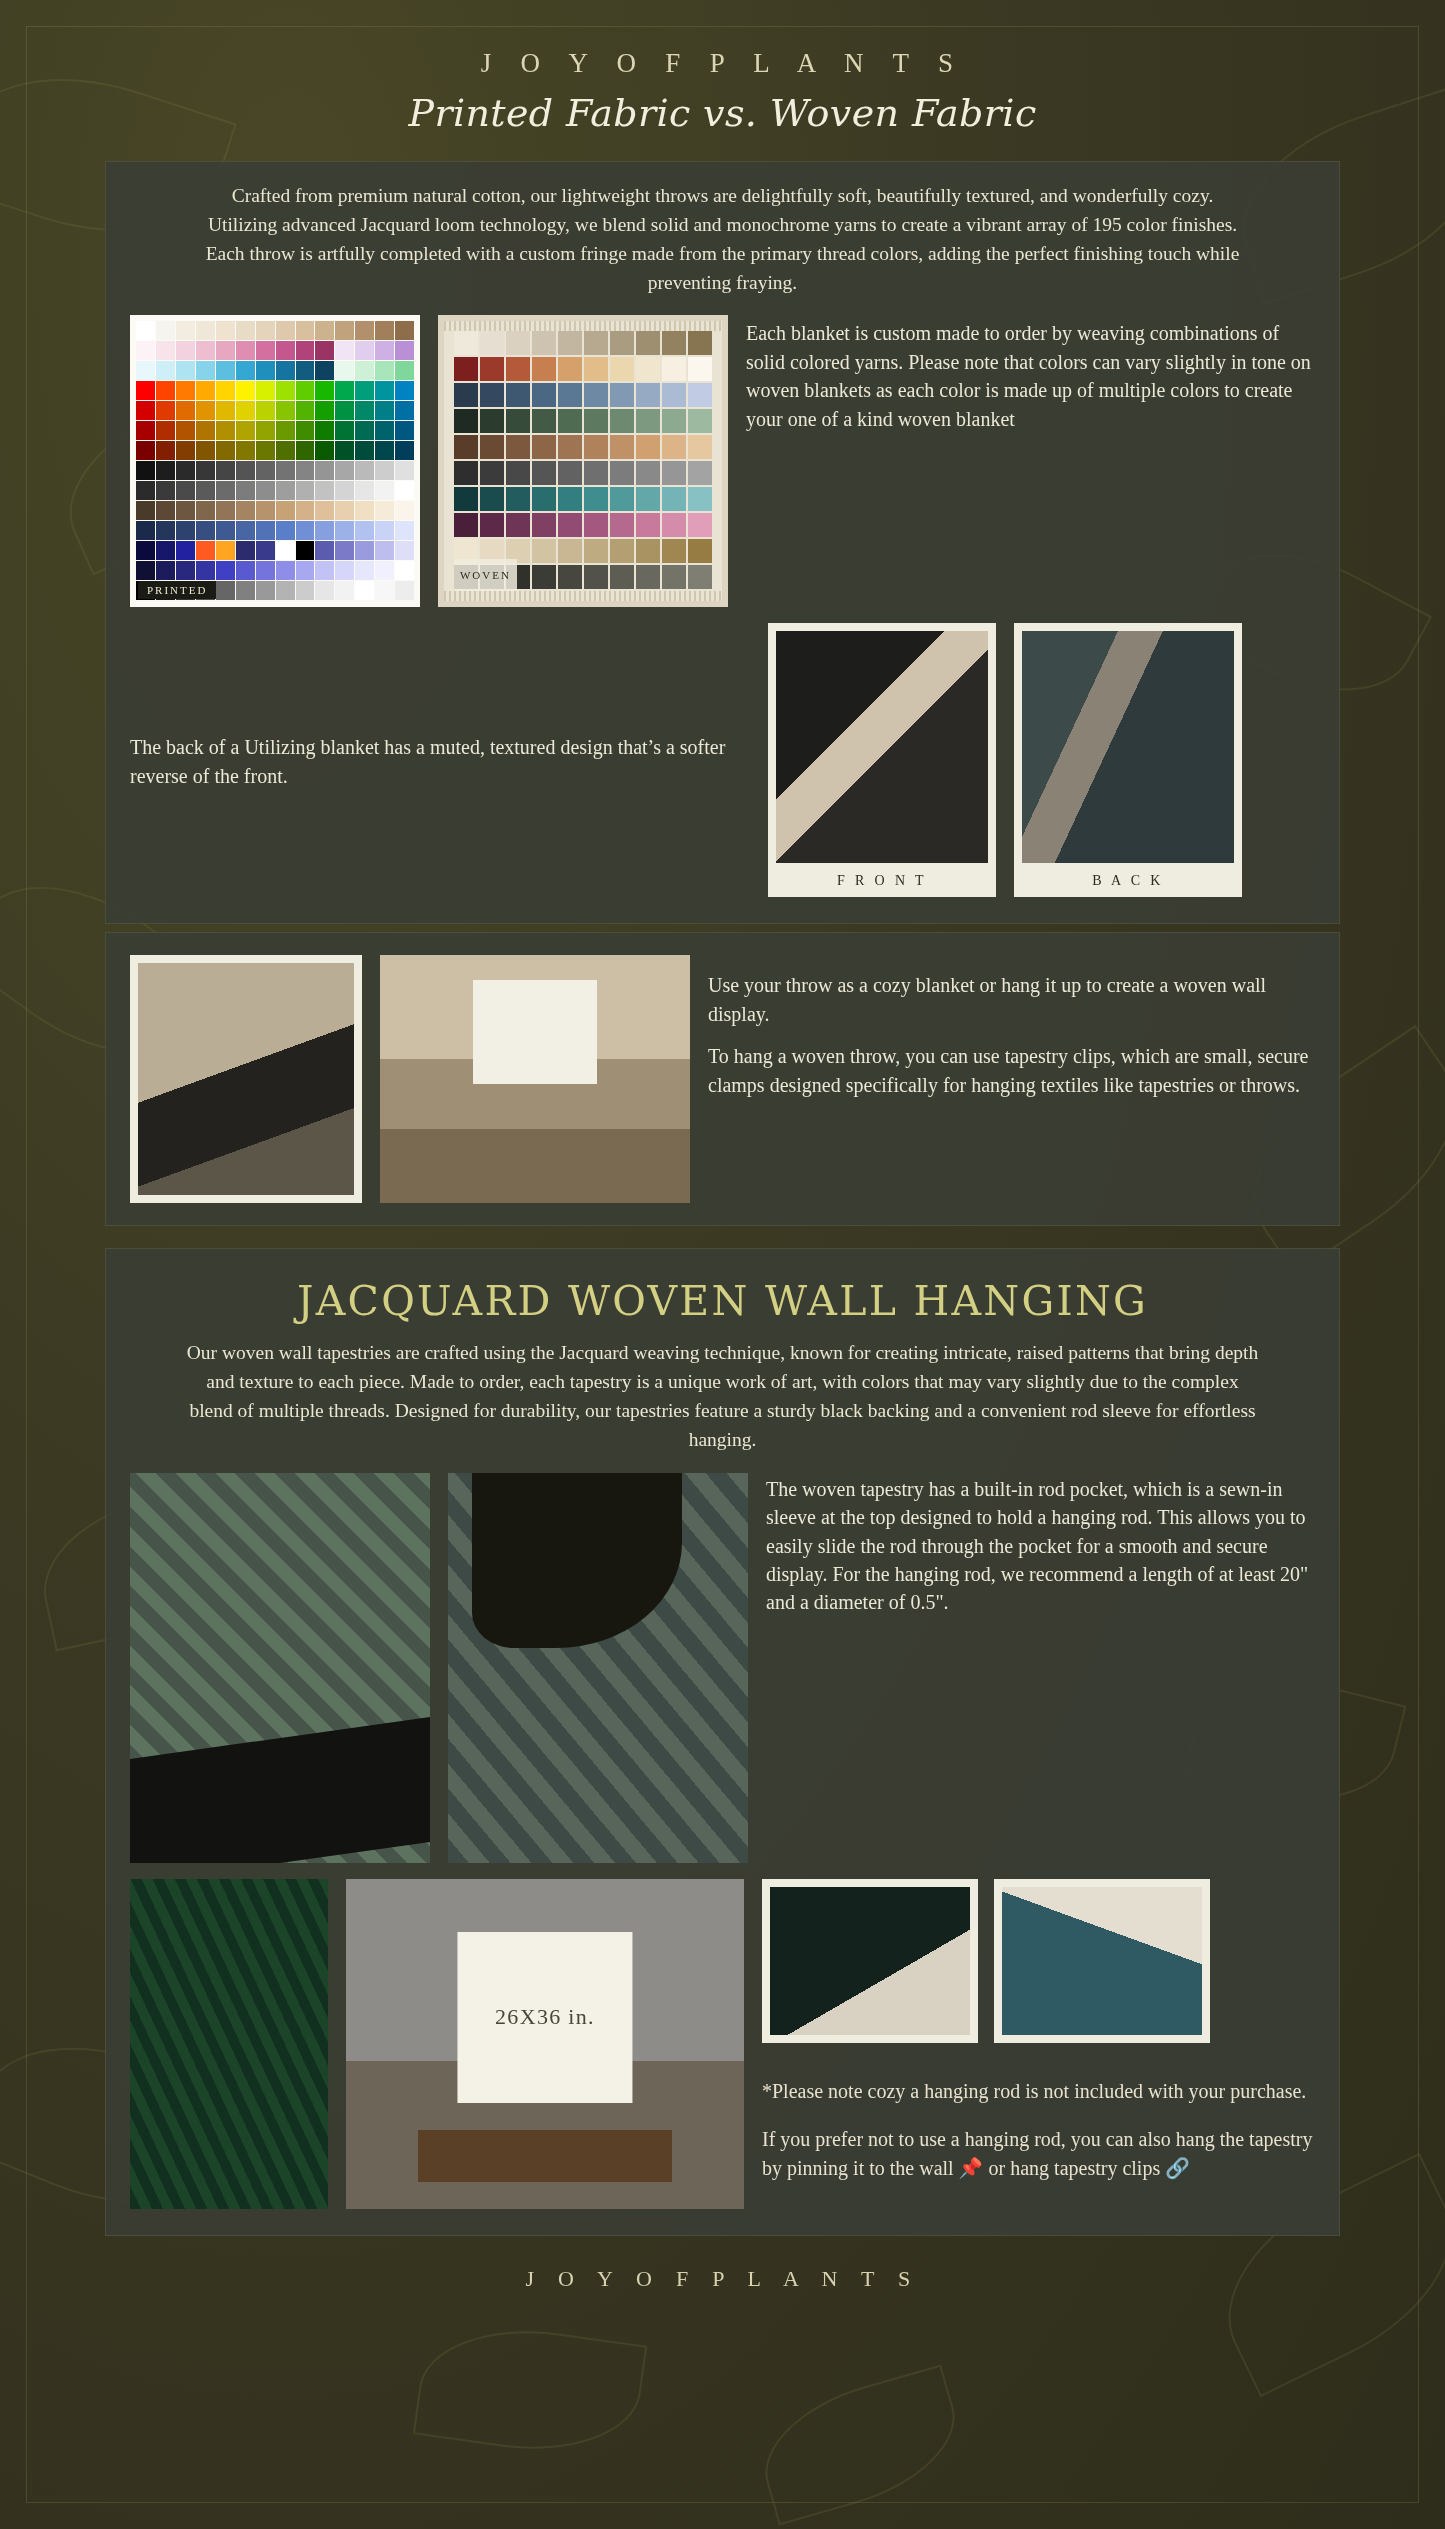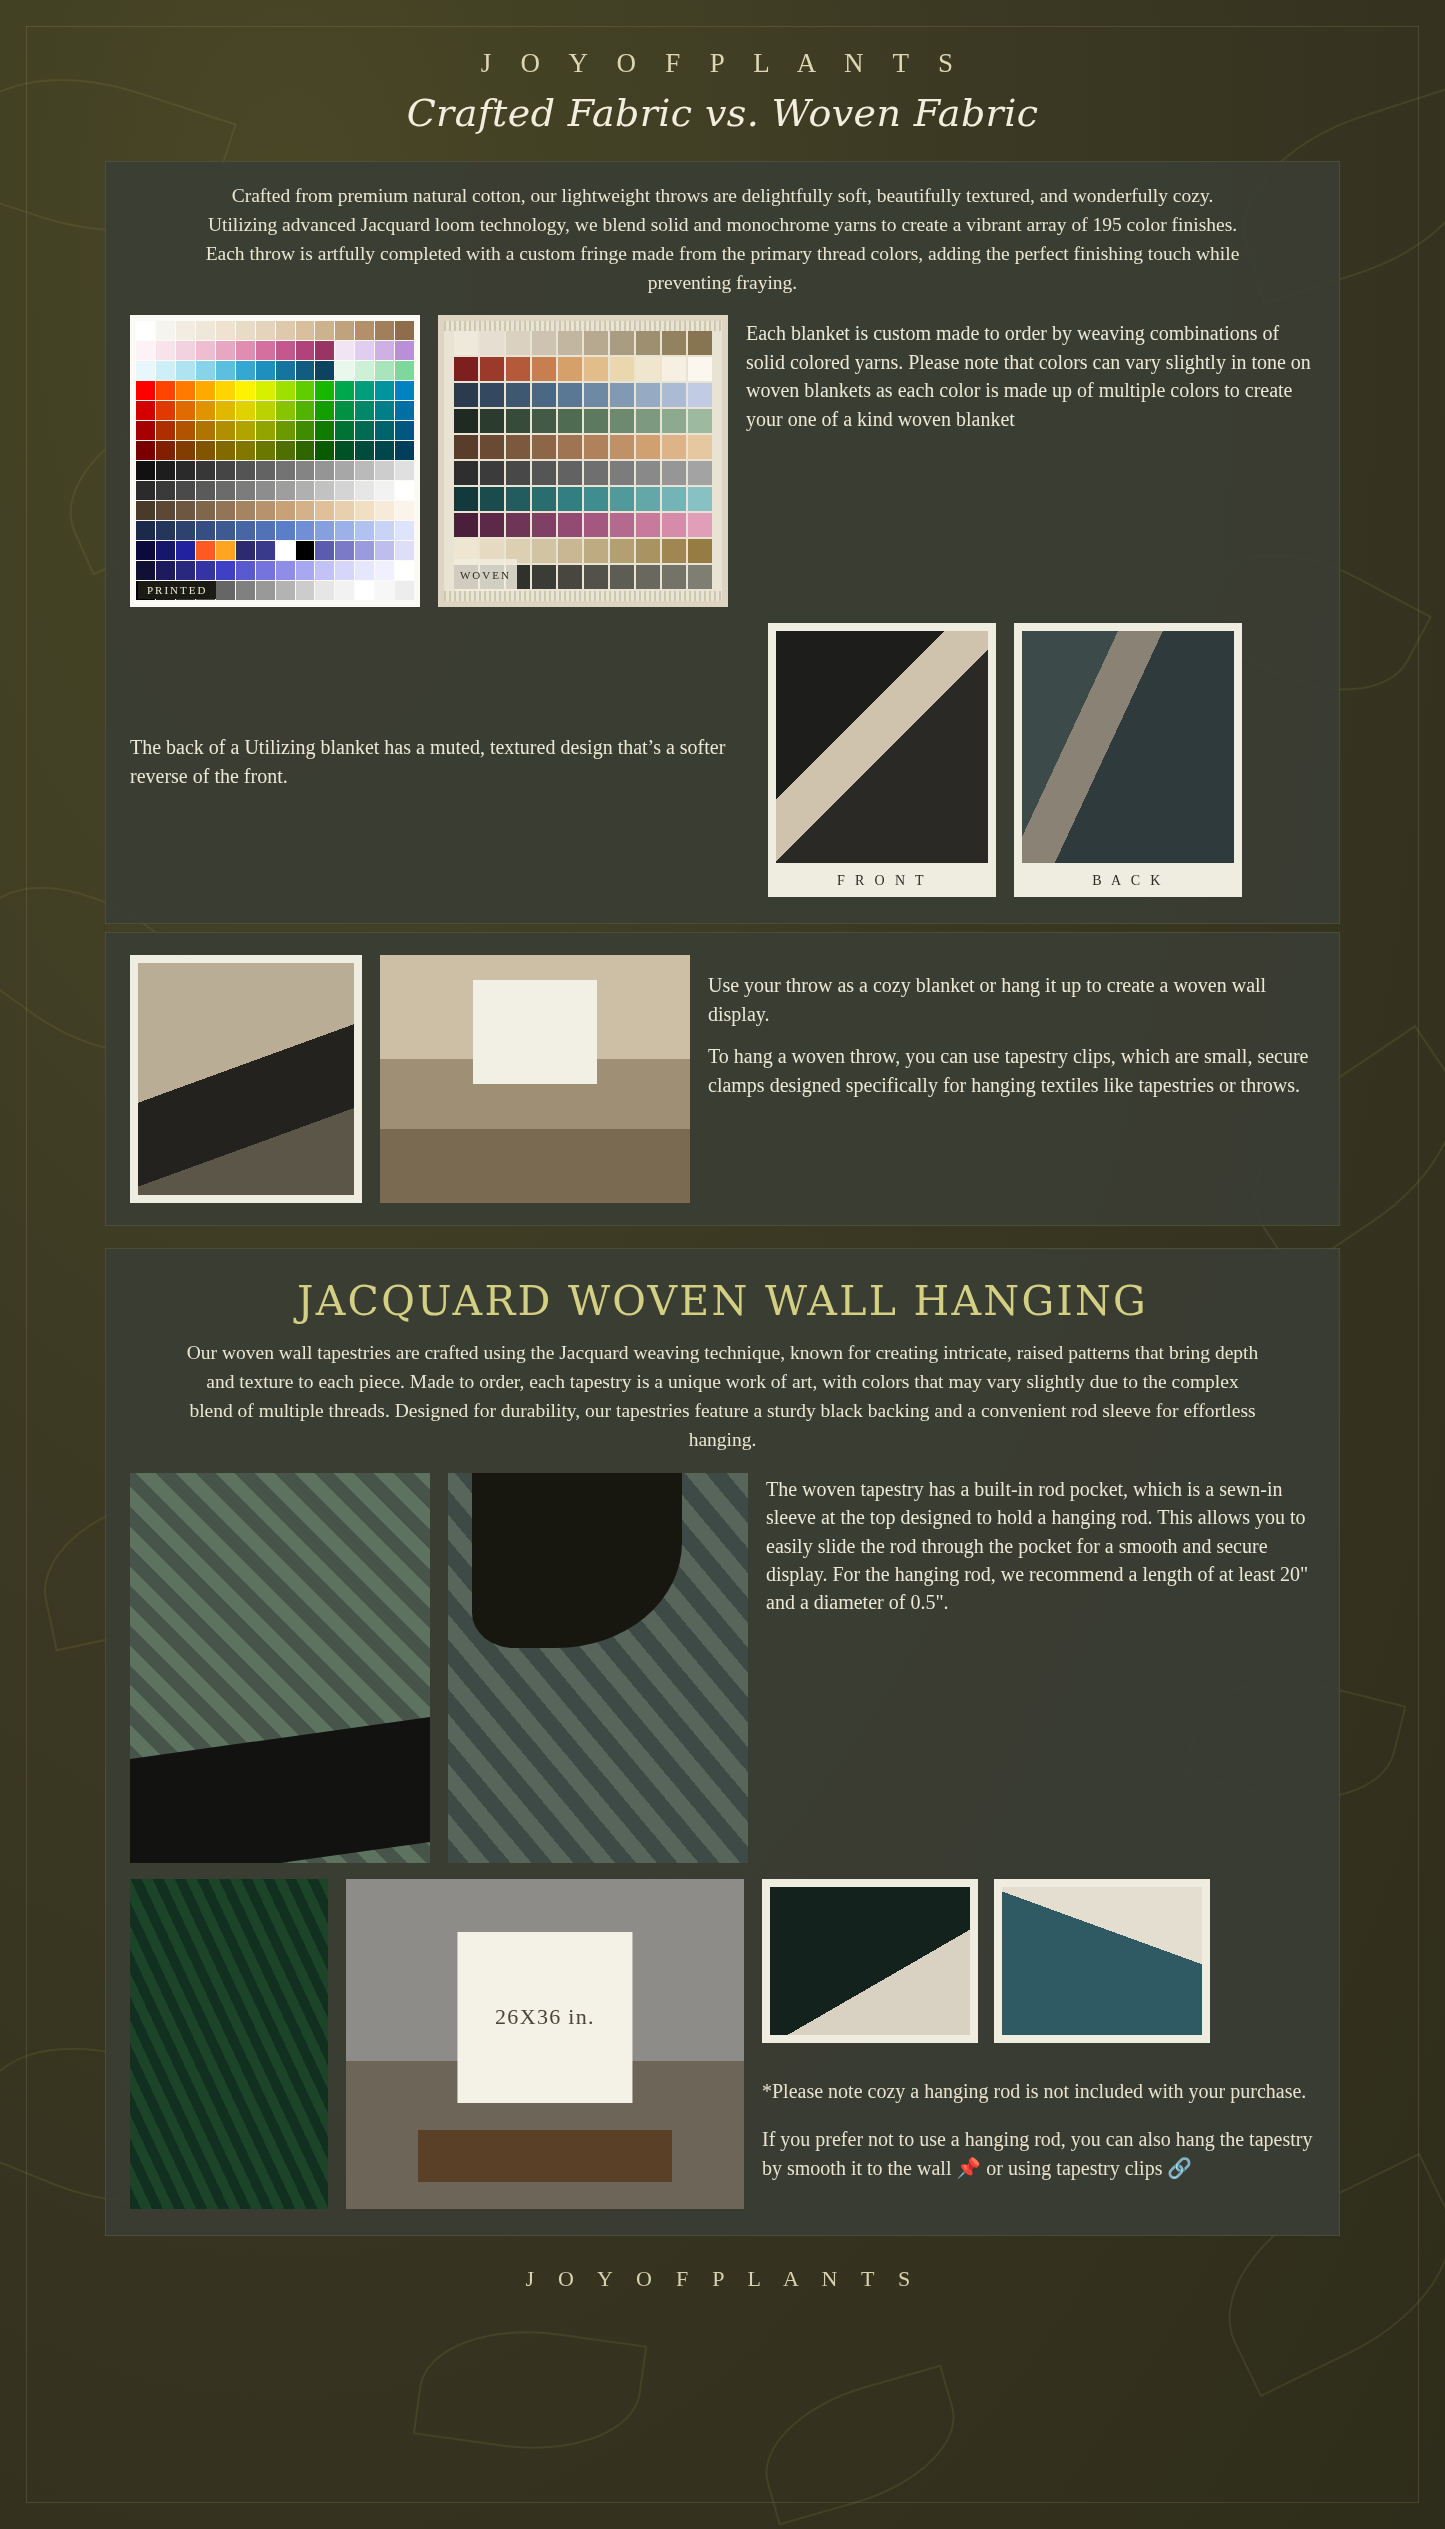--- a/index.html
+++ b/index.html
@@ -158,21 +158,21 @@
   <div class="leaf" style="right:50px;top:1680px;width:200px;height:120px;transform:rotate(14deg)"></div>
   <div class="leaf" style="right:-20px;top:2200px;width:250px;height:150px;transform:rotate(-26deg)"></div>
   <div class="leaf" style="left:420px;top:2330px;width:220px;height:120px;transform:rotate(8deg)"></div>
   <div class="leaf" style="left:760px;top:2390px;width:200px;height:110px;transform:rotate(-16deg)"></div>
 </div>
 <div class="page-border"></div>
 
 <div class="content">
 
   <div class="brand-top">J O Y   O F   P L A N T S</div>
-  <div class="subtitle">Crafted Fabric vs. Woven Fabric</div>
+  <div class="subtitle">Printed Fabric vs. Woven Fabric</div>
 
   <div class="panel">
     <div class="intro">Crafted from premium natural cotton, our lightweight throws are delightfully soft, beautifully textured, and wonderfully cozy. Utilizing advanced Jacquard loom technology, we blend solid and monochrome yarns to create a vibrant array of 195 color finishes. Each throw is artfully completed with a custom fringe made from the primary thread colors, adding the perfect finishing touch while preventing fraying.</div>
 
     <div class="row" style="margin-top:6px;">
       <div class="col-img">
         <div class="swatch-card">
           <div class="swatch-grid" id="printed-grid">
               <div style="background: rgb(255, 255, 255);"></div>
               <div style="background: rgb(246, 244, 239);"></div>
@@ -552,20 +552,20 @@
             <div class="photo tex-pocket" style="width:200px;height:148px;"></div>
             <div style="height:8px"></div>
           </div>
           <div class="frame">
             <div class="photo tex-rod" style="width:200px;height:148px;"></div>
             <div style="height:8px"></div>
           </div>
         </div>
         <div class="note">
           <p>*Please note cozy a hanging rod is not included with your purchase.</p>
-          <p> If you prefer not to use a hanging rod, you can also hang the tapestry by smooth it to the wall 📌 or using tapestry clips 🔗</p>
+          <p> If you prefer not to use a hanging rod, you can also hang the tapestry by pinning it to the wall 📌 or hang tapestry clips 🔗</p>
         </div>
       </div>
     </div>
   </div>
 
   <div class="footer">J O Y   O F   P L A N T S</div>
 </div>
 
 </body></html>

